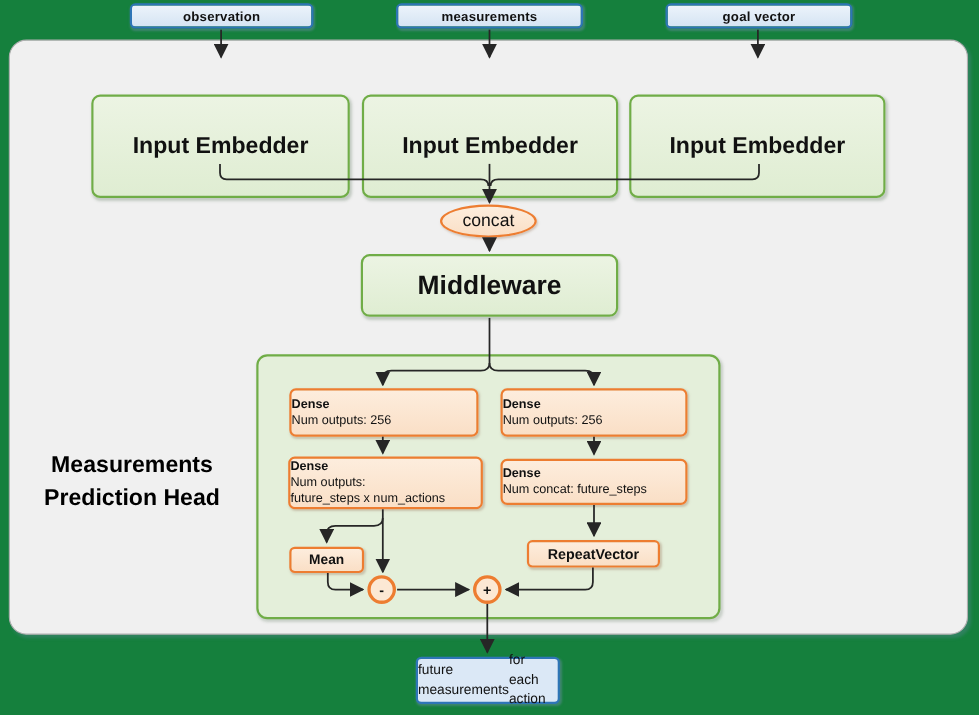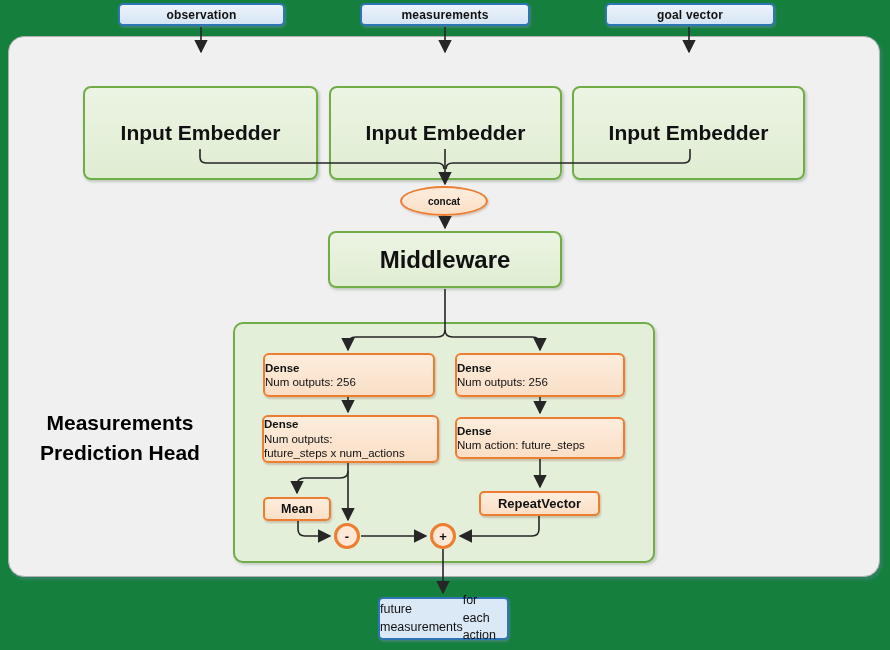--- a/index.html
+++ b/index.html
@@ -34,21 +34,21 @@
     background:linear-gradient(180deg,var(--green-fill-a),var(--green-fill-b));
     font-weight:bold;font-size:21px;box-sizing:border-box;
     box-shadow:1.5px 2px 2.5px rgba(125,145,125,.4);
     margin-top:32px;
   }
   #embedder-1{left:83px;width:235px;} #embedder-2{left:329px;width:233px;} #embedder-3{left:572px;width:233px;}
   #concat-node{
     position:absolute;left:400px;top:186px;width:88px;height:30px;border-radius:50%;
     border:2.5px solid var(--orange-border);
     background:linear-gradient(180deg,var(--orange-fill-a),var(--orange-fill-b));
-    display:flex;align-items:center;justify-content:center;font-weight:bold;font-size:10px;
+    display:flex;align-items:center;justify-content:center;font-weight:normal;font-size:16px;
     box-sizing:border-box;box-shadow:1px 1.5px 2px rgba(160,130,105,.4);
   }
   #middleware-box{
     position:absolute;left:328px;top:231px;width:234px;height:57px;
     border:2.5px solid var(--green-border);border-radius:8px;
     background:linear-gradient(180deg,var(--green-fill-a),var(--green-fill-b));
     display:flex;align-items:center;justify-content:center;font-weight:bold;font-size:24px;
     box-sizing:border-box;box-shadow:1.5px 2px 2.5px rgba(125,145,125,.4);
   }
   #head-container{
@@ -148,21 +148,21 @@
     <div class="ttl">Dense</div>
     <div>Num outputs: 256</div>
   </div>
   <div class="dense" id="dense-l2">
     <div class="ttl">Dense</div>
     <div>Num outputs:</div>
     <div>future_steps x num_actions</div>
   </div>
   <div class="dense" id="dense-r2">
     <div class="ttl">Dense</div>
-    <div>Num action: future_steps</div>
+    <div>Num concat: future_steps</div>
   </div>
 
   <div class="op-box" id="mean-box">
     <span>Mean</span>
   </div>
   <div class="op-box" id="repeat-box">
     <span>RepeatVector</span>
   </div>
 
   <div class="op-circle" id="minus-circle">

